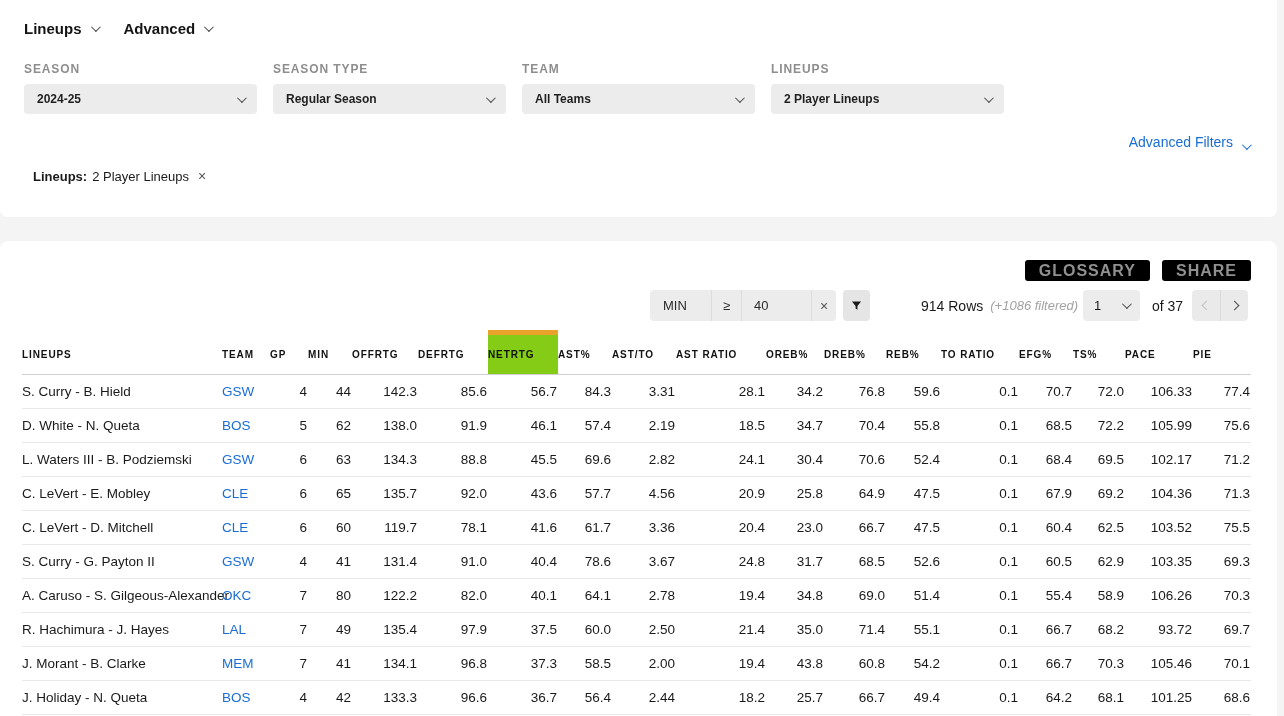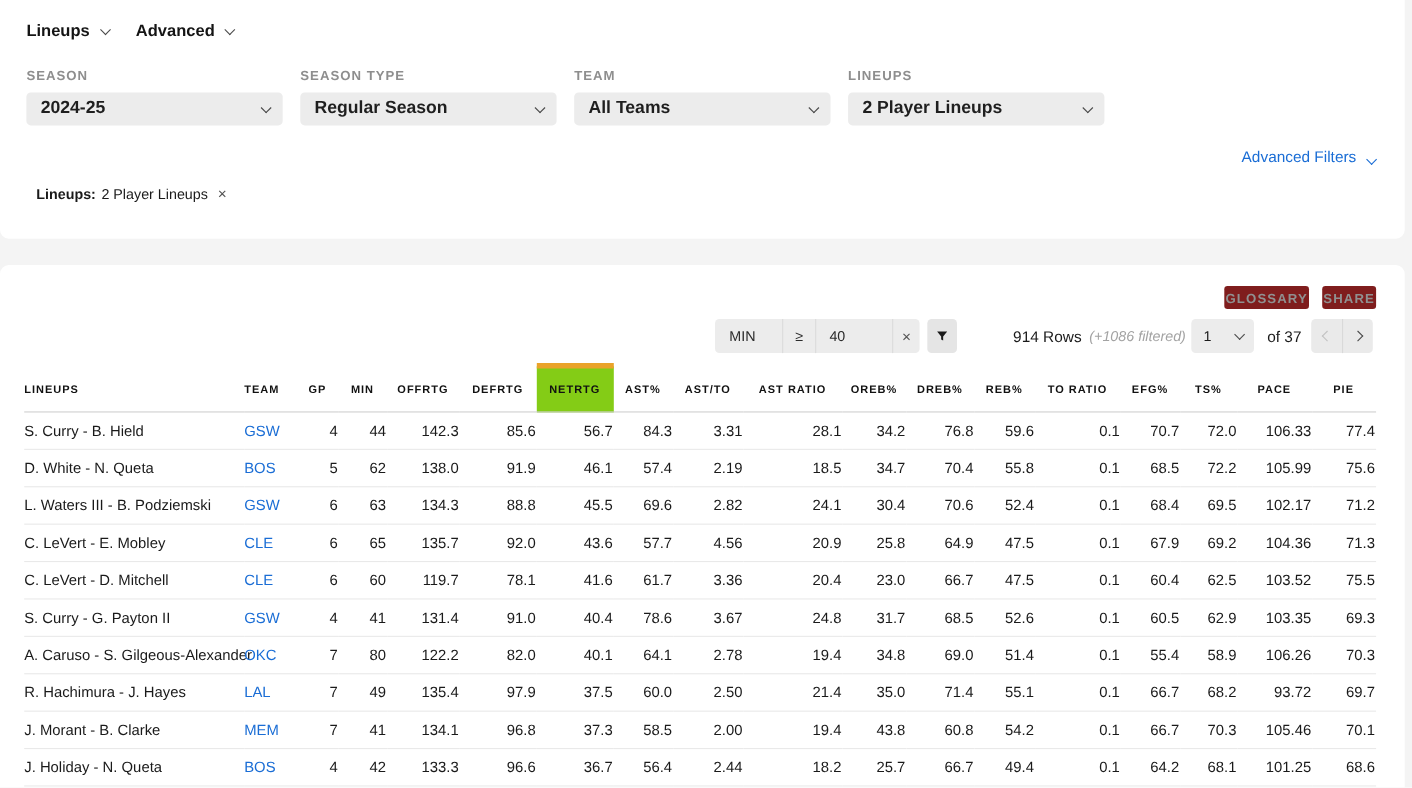--- a/index.html
+++ b/index.html
@@ -17,31 +17,31 @@
   .chev.disabled { border-color:#c2c2c2; }
 
   
   .nav-row { position:absolute; left:24px; top:20px; display:flex; gap:26px; }
   .nav-item { display:flex; align-items:center; gap:9px; font-size:15px; font-weight:bold; color:#141414; cursor:pointer; }
 
   
   .filters-row { position:absolute; left:24px; top:62px; display:flex; gap:16px; }
   .filter { width:233px; }
   .filter-label { font-size:12px; font-weight:bold; letter-spacing:.9px; color:#8e8e8e; margin-bottom:8px; }
-  .filter-btn { height:30px; background:#ececec; border-radius:4px; display:flex; align-items:center; justify-content:space-between; padding:0 13px; font-size:16px; font-weight:bold; color:#1f1f1f; cursor:pointer; }
+  .filter-btn { height:30px; background:#ececec; border-radius:4px; display:flex; align-items:center; justify-content:space-between; padding:0 13px; font-size:12px; font-weight:bold; color:#1f1f1f; cursor:pointer; }
 
   .advanced-link { position:absolute; right:28px; top:134px; display:flex; align-items:flex-end; gap:9px; color:#1a6dd5; font-size:14px; cursor:pointer; }
 
   .chip { position:absolute; left:33px; top:169px; display:flex; align-items:flex-start; font-size:13px; color:#1a1a1a; }
   .chip b { margin-right:5px; }
   .chip .close { margin-left:9px; color:#555; font-size:14px; cursor:pointer; line-height:1; }
 
   
   .actions { position:absolute; top:19px; right:26px; display:flex; gap:12px; }
-  .action-btn { height:21px; padding:0 1px; background:#7f1d1d; border:none; border-radius:3px; font-family:inherit; font-size:12px; font-weight:bold; letter-spacing:1px; color:#909090; display:flex; align-items:center; cursor:pointer; }
+  .action-btn { height:21px; padding:0 14px; background:#000000; border:none; border-radius:3px; font-family:inherit; font-size:16px; font-weight:bold; letter-spacing:1px; color:#909090; display:flex; align-items:center; cursor:pointer; }
 
   .ctl { position:absolute; height:31px; top:49px; display:flex; align-items:center; }
   .min-group { left:650px; width:186px; background:#ececec; border-radius:4px; font-size:13px; color:#2b2b2b; }
   .min-seg { display:flex; align-items:center; height:100%; border-left:1px solid #dcdcdc; }
   .min-seg:first-child { border-left:none; }
   .seg-field { width:61px; padding-left:13px; }
   .seg-op { width:30px; justify-content:center; }
   .seg-val { width:70px; padding-left:12px; }
   .seg-clear { width:25px; justify-content:center; color:#555; font-size:14px; cursor:pointer; }
   .funnel-btn { left:843px; width:27px; background:#e5e5e5; border-radius:4px; justify-content:center; cursor:pointer; }
@@ -49,21 +49,21 @@
   .rows-info .muted { font-style:italic; color:#a3a3a3; font-size:13px; margin:0 6px 0 7px; }
   .page-select { left:1083px; width:57px; background:#ececec; border-radius:4px; justify-content:space-between; padding:0 11px; font-size:13px; cursor:pointer; }
   .of-label { left:1152px; font-size:14px; }
   .pager { left:1192px; width:56px; background:#eaeaea; border-radius:4px; }
   .pager-half { width:50%; height:100%; display:flex; align-items:center; justify-content:center; cursor:pointer; }
   .pager-half + .pager-half { border-left:1px solid #d9d9d9; }
 
   
   .tbl-wrap { position:absolute; left:22px; top:89px; }
   table { border-collapse:collapse; table-layout:fixed; width:1229px; }
-  th { height:42px; font-size:10px; font-weight:bold; letter-spacing:.9px; color:#111; text-align:center; vertical-align:middle; border-top:5px solid transparent; border-bottom:1px solid #d0d0d0; padding:0 1px 0 0; cursor:pointer; white-space:nowrap; }
+  th { height:42px; font-size:10px; font-weight:bold; letter-spacing:.9px; color:#111; text-align:left; vertical-align:middle; border-top:5px solid transparent; border-bottom:1px solid #d0d0d0; padding:0 1px 0 0; cursor:pointer; white-space:nowrap; }
   th.left { text-align:left; }
   th.sorted { background:#84cc16; border-top-color:#eaa32a; }
   td { height:34px; font-size:13.5px; color:#1a1a1a; text-align:right; border-bottom:1px solid #e9e9e9; padding:0 1px 0 0; white-space:nowrap; }
   td.left { text-align:left; }
   td .team-link { color:#1a6dd5; cursor:pointer; text-decoration:none; }
 
   .funnel-svg { width:11px; height:11px; fill:#1a1a1a; }
 </style>
 </head>
 <body>

